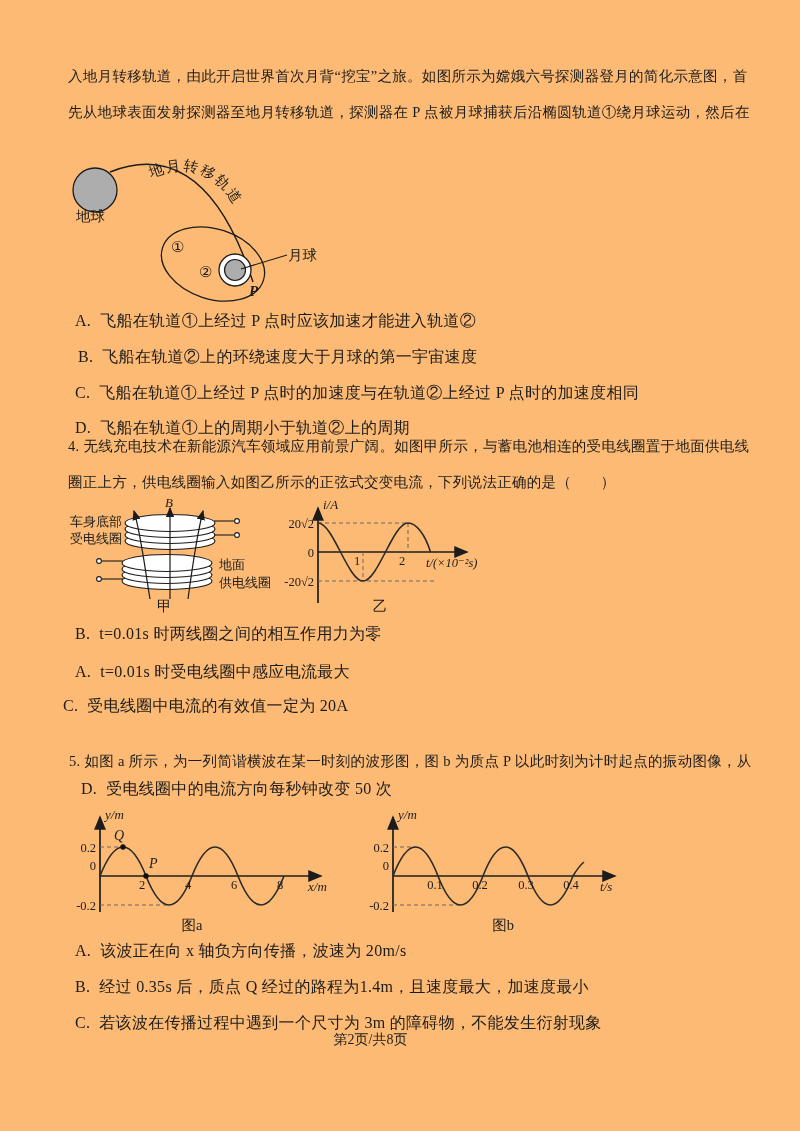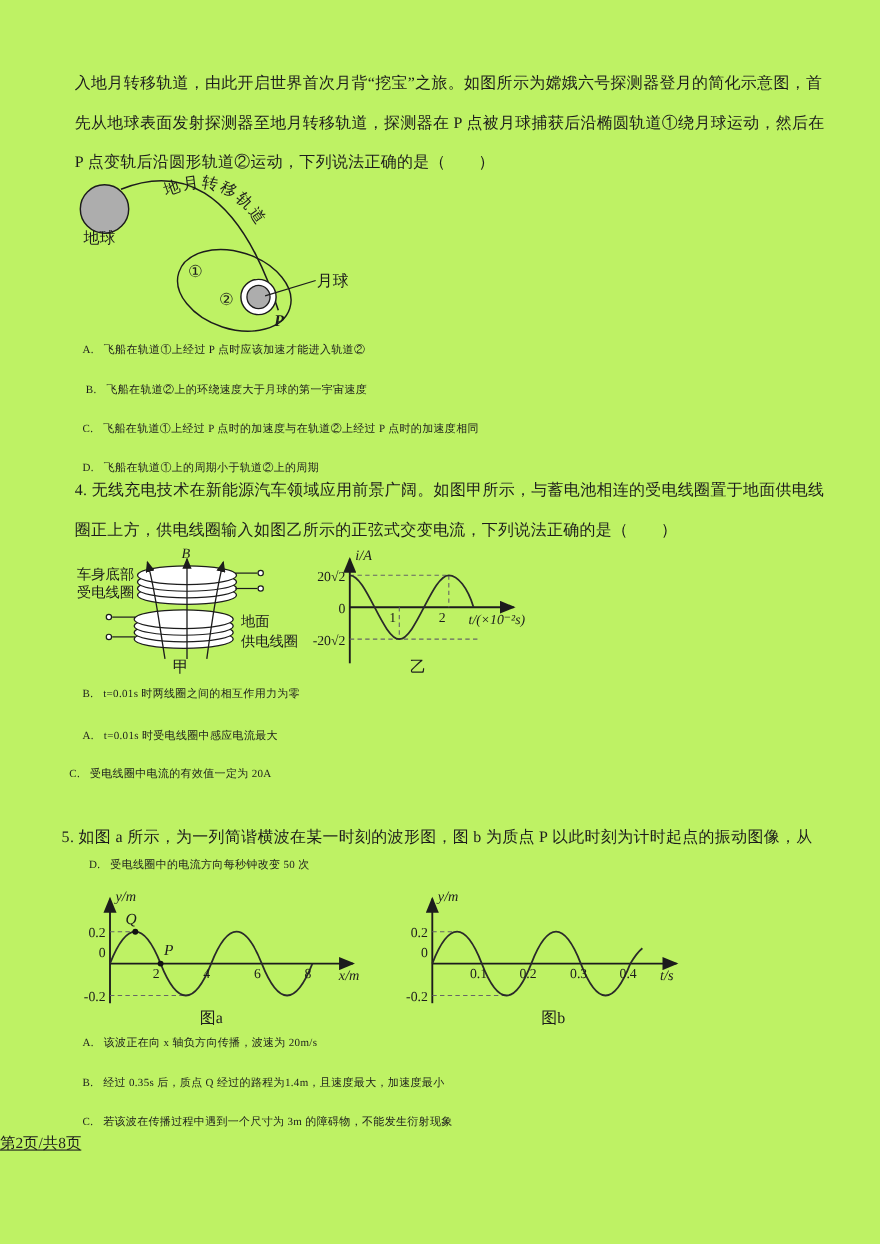--- a/index.html
+++ b/index.html
@@ -1,39 +1,38 @@
 <!DOCTYPE html>
 <html><head>
 <meta charset="utf-8">
 <style>
   html,body{margin:0;padding:0;background:#e8e8e8;}
   .page{
-    position:relative; width:800px; height:1131px; background:#bef264;
+    position:relative; width:800px; height:1131px; background:#fdba74;
     font-family:"Liberation Serif","DejaVu Serif",serif;
     color:#1c1c1c; overflow:hidden; margin:0 auto;
   }
   .line{position:absolute; white-space:nowrap; font-size:14.5px; letter-spacing:0.3px; line-height:20px;}
-  .opt{position:absolute; white-space:nowrap; font-size:10px; letter-spacing:0.3px;font-family:Liberation Serif, serif;}
+  .opt{position:absolute; white-space:nowrap; font-size:16px; letter-spacing:0.3px;font-family:Liberation Serif, serif;}
   .opt .lab{display:inline-block; margin-right:9px;}
-  .footer{position:absolute; left:0; width:741px; text-align:left; font-size:14px;text-decoration:underline;}
+  .footer{position:absolute; left:0; width:741px; text-align:center; font-size:14px;}
   svg{position:absolute; overflow:visible;}
   svg text{font-family:"Liberation Serif","DejaVu Serif",serif; fill:#1c1c1c;}
   .var{font-style:italic; font-family:"Liberation Serif","DejaVu Serif",serif;}
   .cjk13{font-size:13px;}
   .cjk14{font-size:14.5px;}
   .num12{font-size:12.5px;}
 </style>
 </head>
 <body>
 
 <div class="page">
 
   <div class="line" style="left:68px; top:66px;">入地月转移轨道，由此开启世界首次月背“挖宝”之旅。如图所示为嫦娥六号探测器登月的简化示意图，首</div>
   <div class="line" style="left:68px; top:102px;">先从地球表面发射探测器至地月转移轨道，探测器在 P 点被月球捕获后沿椭圆轨道①绕月球运动，然后在</div>
-  <div class="line" style="left:68px; top:138px;">P 点变轨后沿圆形轨道②运动，下列说法正确的是（　　）</div>
 
   <svg style="left:65px; top:160px;" width="340" height="150" viewBox="0 0 340 150">
     <defs>
       <path id="orbit-text-path" d="M 86 18 C 122 2, 154 10, 177 60" fill="none"></path>
       <marker id="arrw" markerWidth="9" markerHeight="7" refX="7.5" refY="3.5" orient="auto">
         <path d="M0,0 L8.5,3.5 L0,7 z" fill="#1c1c1c"></path>
       </marker>
     </defs>
     <circle cx="30" cy="30" r="22" fill="#adadad" stroke="#1c1c1c" stroke-width="1.3"></circle>
     <path d="M 45 12 C 95 -8, 150 5, 188 122" fill="none" stroke="#1c1c1c" stroke-width="1.4"></path>
@@ -133,21 +132,21 @@
   <div class="opt" style="left:75px; top:624px;">
     <span class="lab">B.</span><span>t=0.01s 时两线圈之间的相互作用力为零</span>
   </div>
   <div class="opt" style="left:63px; top:696px;">
     <span class="lab">C.</span><span>受电线圈中电流的有效值一定为 20A</span>
   </div>
   <div class="opt" style="left:81px; top:731px;margin-top:48px;">
     <span class="lab">D.</span><span>受电线圈中的电流方向每秒钟改变 50 次</span>
   </div>
 
-  <div class="line" style="left:56px; top:751px;">5. 如图 a 所示，为一列简谐横波在某一时刻的波形图，图 b 为质点 P 以此时刻为计时起点的振动图像，从</div>
+  <div class="line" style="left:69px; top:751px;">5. 如图 a 所示，为一列简谐横波在某一时刻的波形图，图 b 为质点 P 以此时刻为计时起点的振动图像，从</div>
 
   <svg style="left:75px; top:806px;" width="300" height="132" viewBox="0 0 300 132">
     <g stroke="#1c1c1c" stroke-width="1.7" fill="none">
       <line x1="25" y1="106" x2="25" y2="11" marker-end="url(#arrw)"></line>
       <line x1="25" y1="70" x2="246" y2="70" marker-end="url(#arrw)"></line>
     </g>
     <g stroke="#666" stroke-width="1" stroke-dasharray="4 3" fill="none">
       <line x1="25" y1="41" x2="48" y2="41"></line>
       <line x1="25" y1="99" x2="94" y2="99"></line>
     </g>

